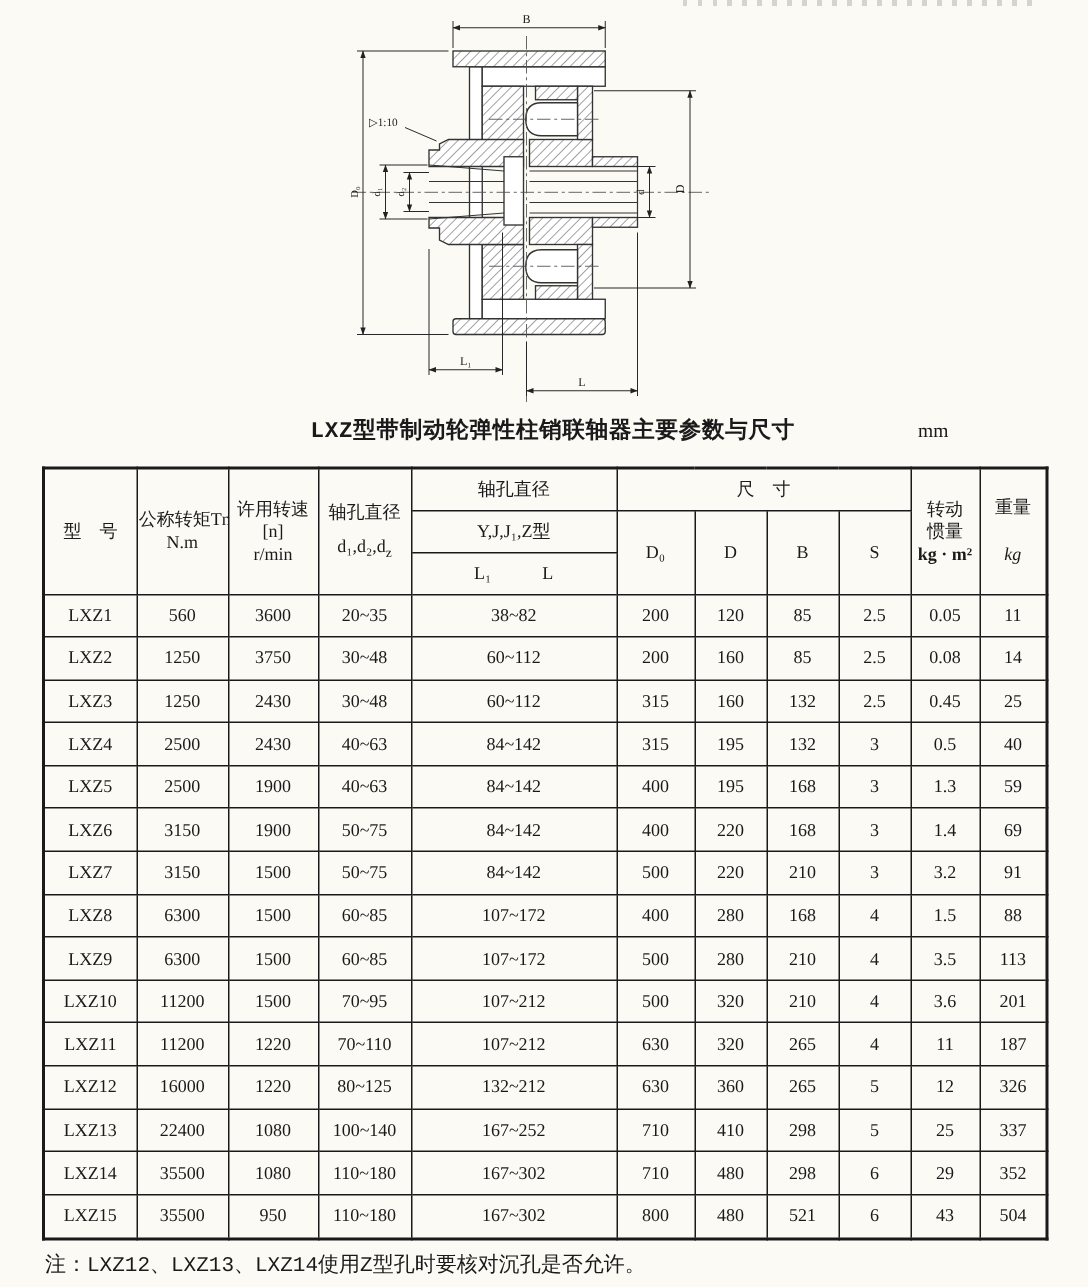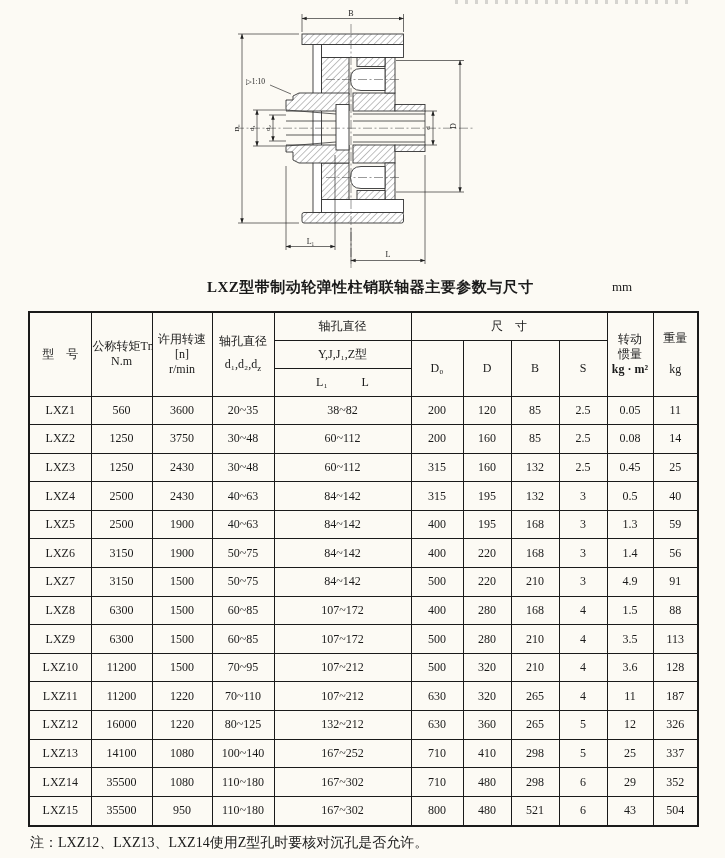--- a/index.html
+++ b/index.html
@@ -20,21 +20,21 @@
   
   .drawing{position:absolute;left:233px;top:0;width:248px;height:272px;}
   .drawing svg{display:block;width:100%;height:100%;}
   .drawing text{
     font-family:"Liberation Serif","DejaVu Serif",serif;
     fill:#222;
   }
   
   .doc-title{
     position:absolute;left:207px;top:279px;
-    font-family:Liberation Serif, serif;
+    font-family:Liberation Mono, monospace;
     font-weight:700;font-size:15px;line-height:17px;letter-spacing:.5px;
     white-space:nowrap;
   }
   .unit-label{
     position:absolute;left:612px;top:278px;
     font-size:13px;line-height:18px;
   }
   
   .param-table{
     position:absolute;left:28px;top:311px;
@@ -45,27 +45,27 @@
   }
   .param-table th,.param-table td{
     border:1px solid #1a1a1a;
     text-align:center;vertical-align:middle;
     font-weight:normal;padding:0 1px;
     overflow:hidden;white-space:nowrap;
   }
   .param-table thead tr{height:28px;}
   .hdr-line{display:block;}
   .hdr-small{font-size:12px;font-weight:bold;}
-  .weight-gap{margin-top:16px;display:block;}
+  .weight-gap{margin-top:16px;display:block;font-style:italic;}
   .l1l-cell{display:flex;justify-content:center;gap:34px;}
   sub{font-size:9px;}
   
   .footnote{
     position:absolute;left:30px;top:834px;
-    font-size:14px;white-space:nowrap;
+    font-size:14px;white-space:nowrap;font-family:Liberation Mono, monospace;
   }
 </style>
 </head>
 <body>
 
 <div class="artifact"></div>
 
 <div class="drawing">
   <svg viewBox="0 0 248 272" xmlns="http://www.w3.org/2000/svg">
     <defs>
@@ -326,33 +326,33 @@
         <td>LXZ6</td>
         <td>3150</td>
         <td>1900</td>
         <td>50~75</td>
         <td>84~142</td>
         <td>400</td>
         <td>220</td>
         <td>168</td>
         <td>3</td>
         <td>1.4</td>
-        <td>56</td>
+        <td>69</td>
       </tr>
       <tr>
         <td>LXZ7</td>
         <td>3150</td>
         <td>1500</td>
         <td>50~75</td>
         <td>84~142</td>
         <td>500</td>
         <td>220</td>
         <td>210</td>
         <td>3</td>
-        <td>4.9</td>
+        <td>3.2</td>
         <td>91</td>
       </tr>
       <tr>
         <td>LXZ8</td>
         <td>6300</td>
         <td>1500</td>
         <td>60~85</td>
         <td>107~172</td>
         <td>400</td>
         <td>280</td>
@@ -378,21 +378,21 @@
         <td>LXZ10</td>
         <td>11200</td>
         <td>1500</td>
         <td>70~95</td>
         <td>107~212</td>
         <td>500</td>
         <td>320</td>
         <td>210</td>
         <td>4</td>
         <td>3.6</td>
-        <td>128</td>
+        <td>201</td>
       </tr>
       <tr>
         <td>LXZ11</td>
         <td>11200</td>
         <td>1220</td>
         <td>70~110</td>
         <td>107~212</td>
         <td>630</td>
         <td>320</td>
         <td>265</td>
@@ -408,21 +408,21 @@
         <td>132~212</td>
         <td>630</td>
         <td>360</td>
         <td>265</td>
         <td>5</td>
         <td>12</td>
         <td>326</td>
       </tr>
       <tr>
         <td>LXZ13</td>
-        <td>14100</td>
+        <td>22400</td>
         <td>1080</td>
         <td>100~140</td>
         <td>167~252</td>
         <td>710</td>
         <td>410</td>
         <td>298</td>
         <td>5</td>
         <td>25</td>
         <td>337</td>
       </tr>

